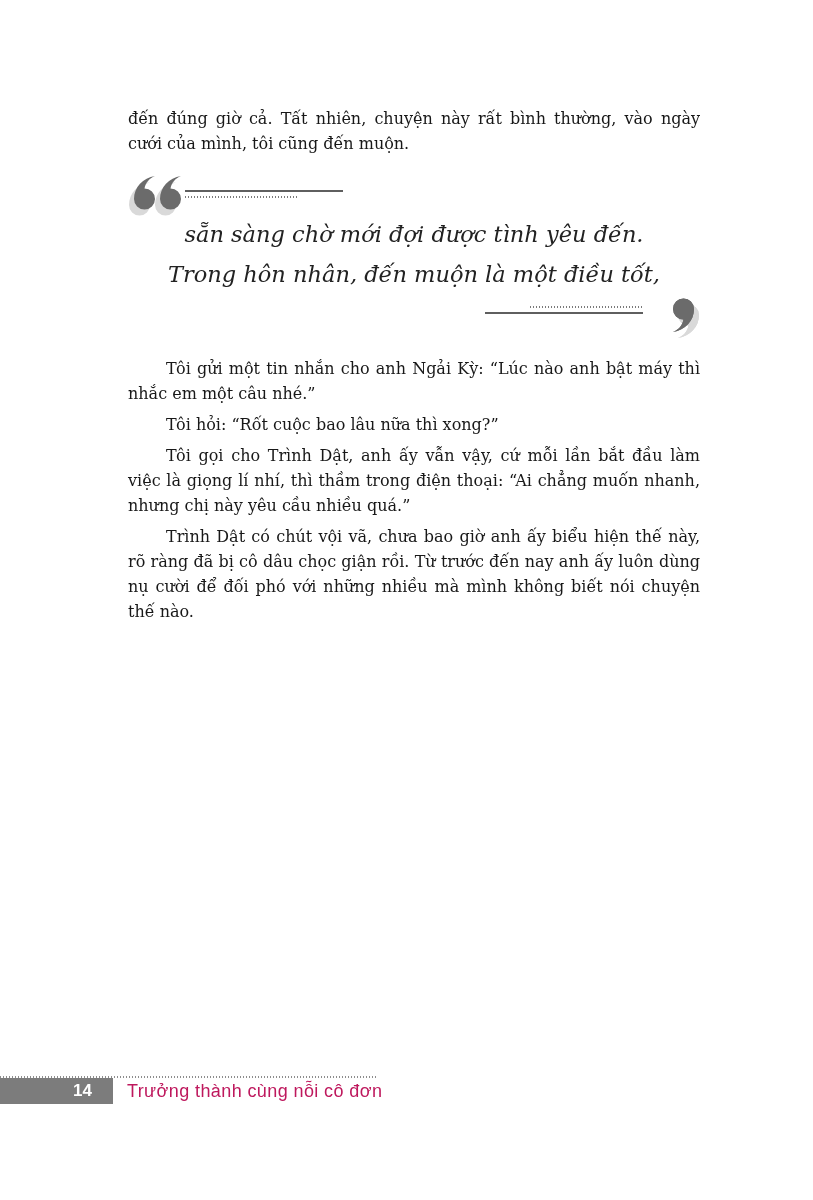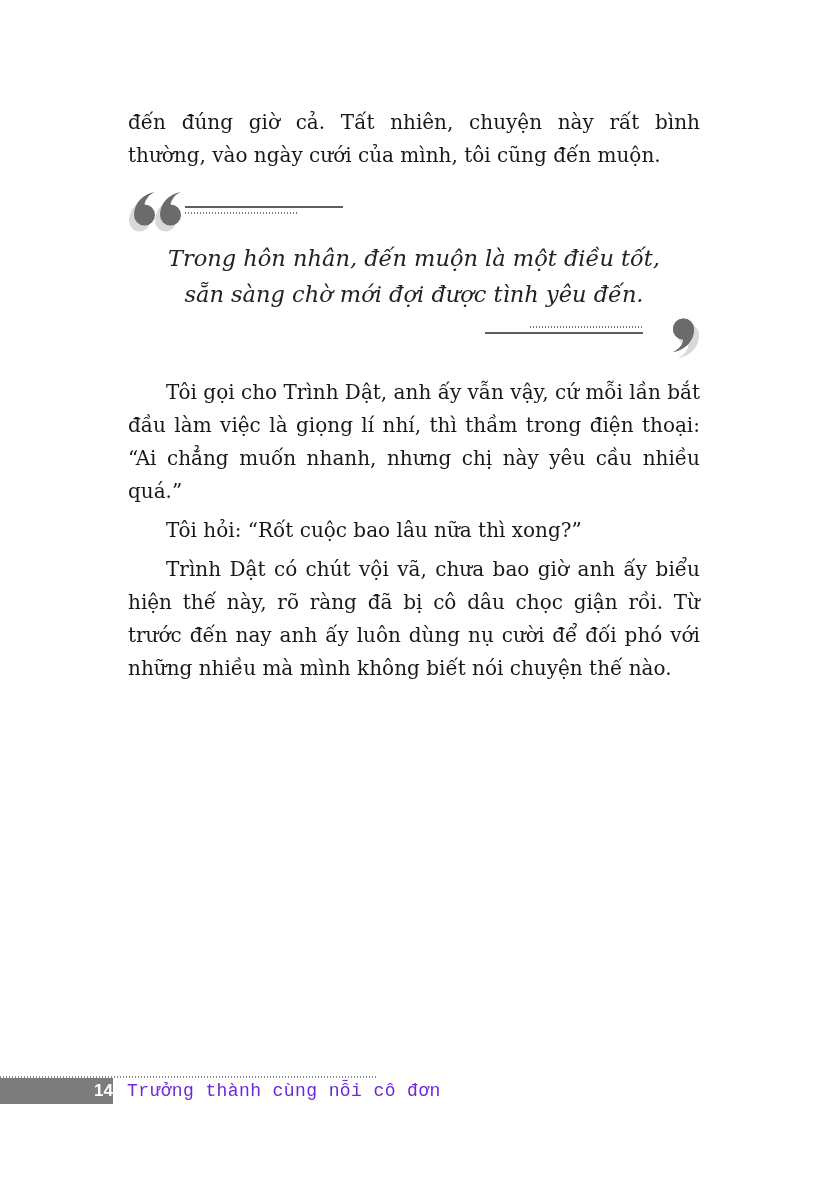--- a/index.html
+++ b/index.html
@@ -11,22 +11,22 @@
     font-family: "DejaVu Serif", serif;
   }
   .page { position: absolute; inset: 0; background: #ffffff; }
 
   .main {
     position: absolute;
     left: 128px; top: 106px;
     width: 572px;
   }
   p.body-par {
-    font-size: 20px;
-    line-height: 33px;
+    font-size: 16px;
+    line-height: 25px;
     color: #181818;
     text-align: justify;
     margin: 0 0 6px 0;
     text-indent: 38px;
   }
   p.body-par.no-indent { text-indent: 0; }
 
   
   .quote-block { margin: 18px 0 14px 0; }
 
@@ -59,30 +59,30 @@
   .footer-dotted {
     width: 377px; height: 2px;
     background-image: repeating-linear-gradient(90deg, #8d8d8d 0 1px, transparent 1px 3px);
   }
   .footer-row { display: flex; align-items: center; }
   .page-num-box {
     width: 113px; height: 26px;
     background: #7c7c7c;
     color: #ffffff;
     display: flex; align-items: center; justify-content: flex-end;
-    padding-right: 0; box-sizing: border-box;
+    padding-right: 21px; box-sizing: border-box;
     font-family: "Liberation Sans", sans-serif;
     font-weight: bold; font-size: 17px;
   }
   .book-title {
     margin-left: 14px;
-    font-family: Liberation Mono, monospace;
+    font-family: Liberation Sans, sans-serif;
     font-size: 18px;
     letter-spacing: 0.4px;
-    color: #6d28d9;
+    color: #be185d;
   }
 </style>
 </head>
 <body>
 
 <div class="page">
 
   <div class="main">
 
     <p class="body-par no-indent">đến đúng giờ cả. Tất nhiên, chuyện này rất bình thường, vào ngày cưới của mình, tôi cũng đến muộn.</p>
@@ -99,44 +99,45 @@
             <path d="M21,0 C9,2 0,11 0,23 A10.5,10.5 0 1 0 10.5,12.5 C11.5,7 15,2.5 21,0 Z"></path>
             <path d="M21,0 C9,2 0,11 0,23 A10.5,10.5 0 1 0 10.5,12.5 C11.5,7 15,2.5 21,0 Z" transform="translate(26,0)"></path>
           </g>
         </svg>
         <div class="q-lines open-lines">
           <div class="solid-rule"></div>
           <div class="dotted-rule"></div>
         </div>
       </div>
 
+      <div class="quote-text" style="margin-top:-4px">sẵn sàng chờ mới đợi được tình yêu đến.</div>
       <div class="quote-text">Trong hôn nhân, đến muộn là một điều tốt,</div>
-      <div class="quote-text" style="margin-top:-4px">sẵn sàng chờ mới đợi được tình yêu đến.</div>
 
       <div class="q-row close">
         <div class="q-lines close-lines">
           <div class="dotted-rule"></div>
           <div class="solid-rule"></div>
         </div>
         <svg width="54" height="44" viewBox="0 0 54 44" aria-hidden="true">
           <g fill="#d9d9d9" transform="translate(6,8)">
             <path d="M21,0 C9,2 0,11 0,23 A10.5,10.5 0 1 0 10.5,12.5 C11.5,7 15,2.5 21,0 Z" transform="rotate(180 23.5 17)"></path>
             <path d="M21,0 C9,2 0,11 0,23 A10.5,10.5 0 1 0 10.5,12.5 C11.5,7 15,2.5 21,0 Z" transform="translate(26,0) rotate(180 10.5 17)"></path>
           </g>
           <g fill="#6b6b6b" transform="translate(1,2)">
             <path d="M21,0 C9,2 0,11 0,23 A10.5,10.5 0 1 0 10.5,12.5 C11.5,7 15,2.5 21,0 Z" transform="rotate(180 23.5 17)"></path>
             <path d="M21,0 C9,2 0,11 0,23 A10.5,10.5 0 1 0 10.5,12.5 C11.5,7 15,2.5 21,0 Z" transform="translate(26,0) rotate(180 10.5 17)"></path>
           </g>
         </svg>
       </div>
 
     </div>
 
+    <p class="body-par">Tôi gửi một tin nhắn cho anh Ngải Kỳ: “Lúc nào anh bật máy thì nhắc em một câu nhé.”</p>
+    <p class="body-par">Tôi hỏi: “Rốt cuộc bao lâu nữa thì xong?”</p>
     <p class="body-par">Tôi gọi cho Trình Dật, anh ấy vẫn vậy, cứ mỗi lần bắt đầu làm việc là giọng lí nhí, thì thầm trong điện thoại: “Ai chẳng muốn nhanh, nhưng chị này yêu cầu nhiều quá.”</p>
-    <p class="body-par">Tôi hỏi: “Rốt cuộc bao lâu nữa thì xong?”</p>
     <p class="body-par">Trình Dật có chút vội vã, chưa bao giờ anh ấy biểu hiện thế này, rõ ràng đã bị cô dâu chọc giận rồi. Từ trước đến nay anh ấy luôn dùng nụ cười để đối phó với những nhiều mà mình không biết nói chuyện thế nào.</p>
 
   </div>
 
   <div class="footer">
     <div class="footer-dotted"></div>
     <div class="footer-row">
       <div class="page-num-box">
         <span>14</span>
       </div>

